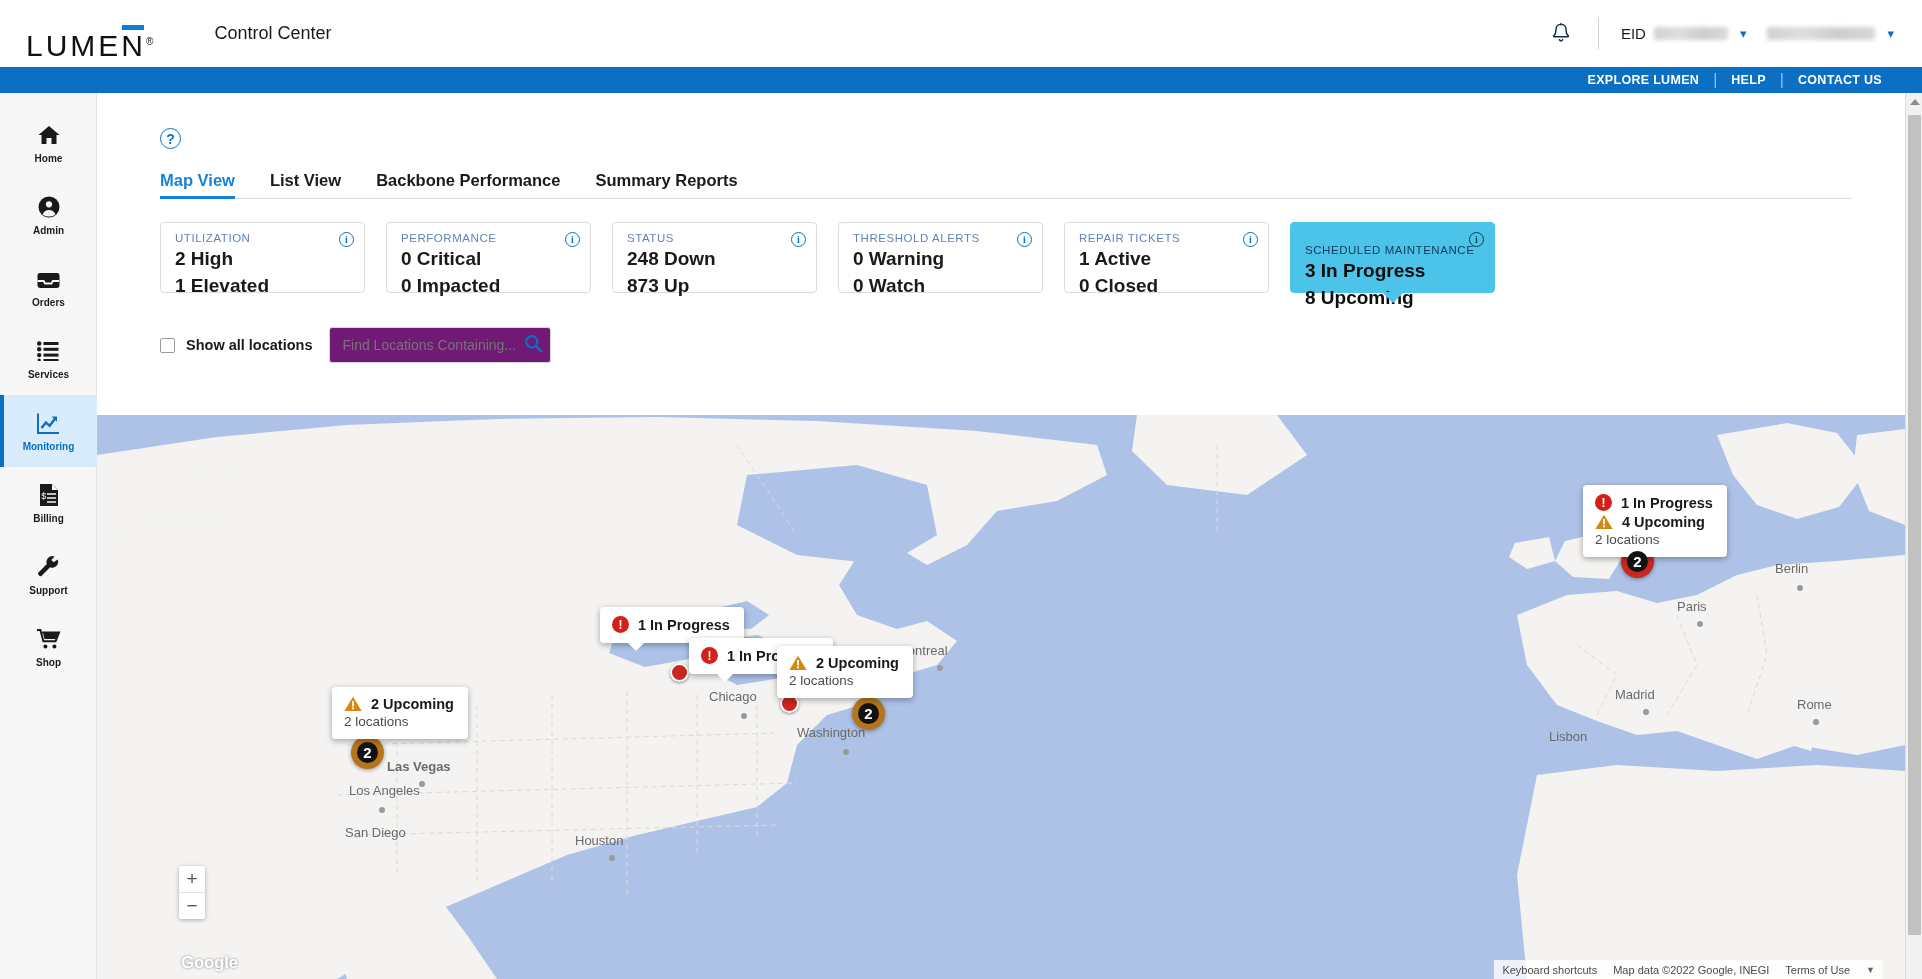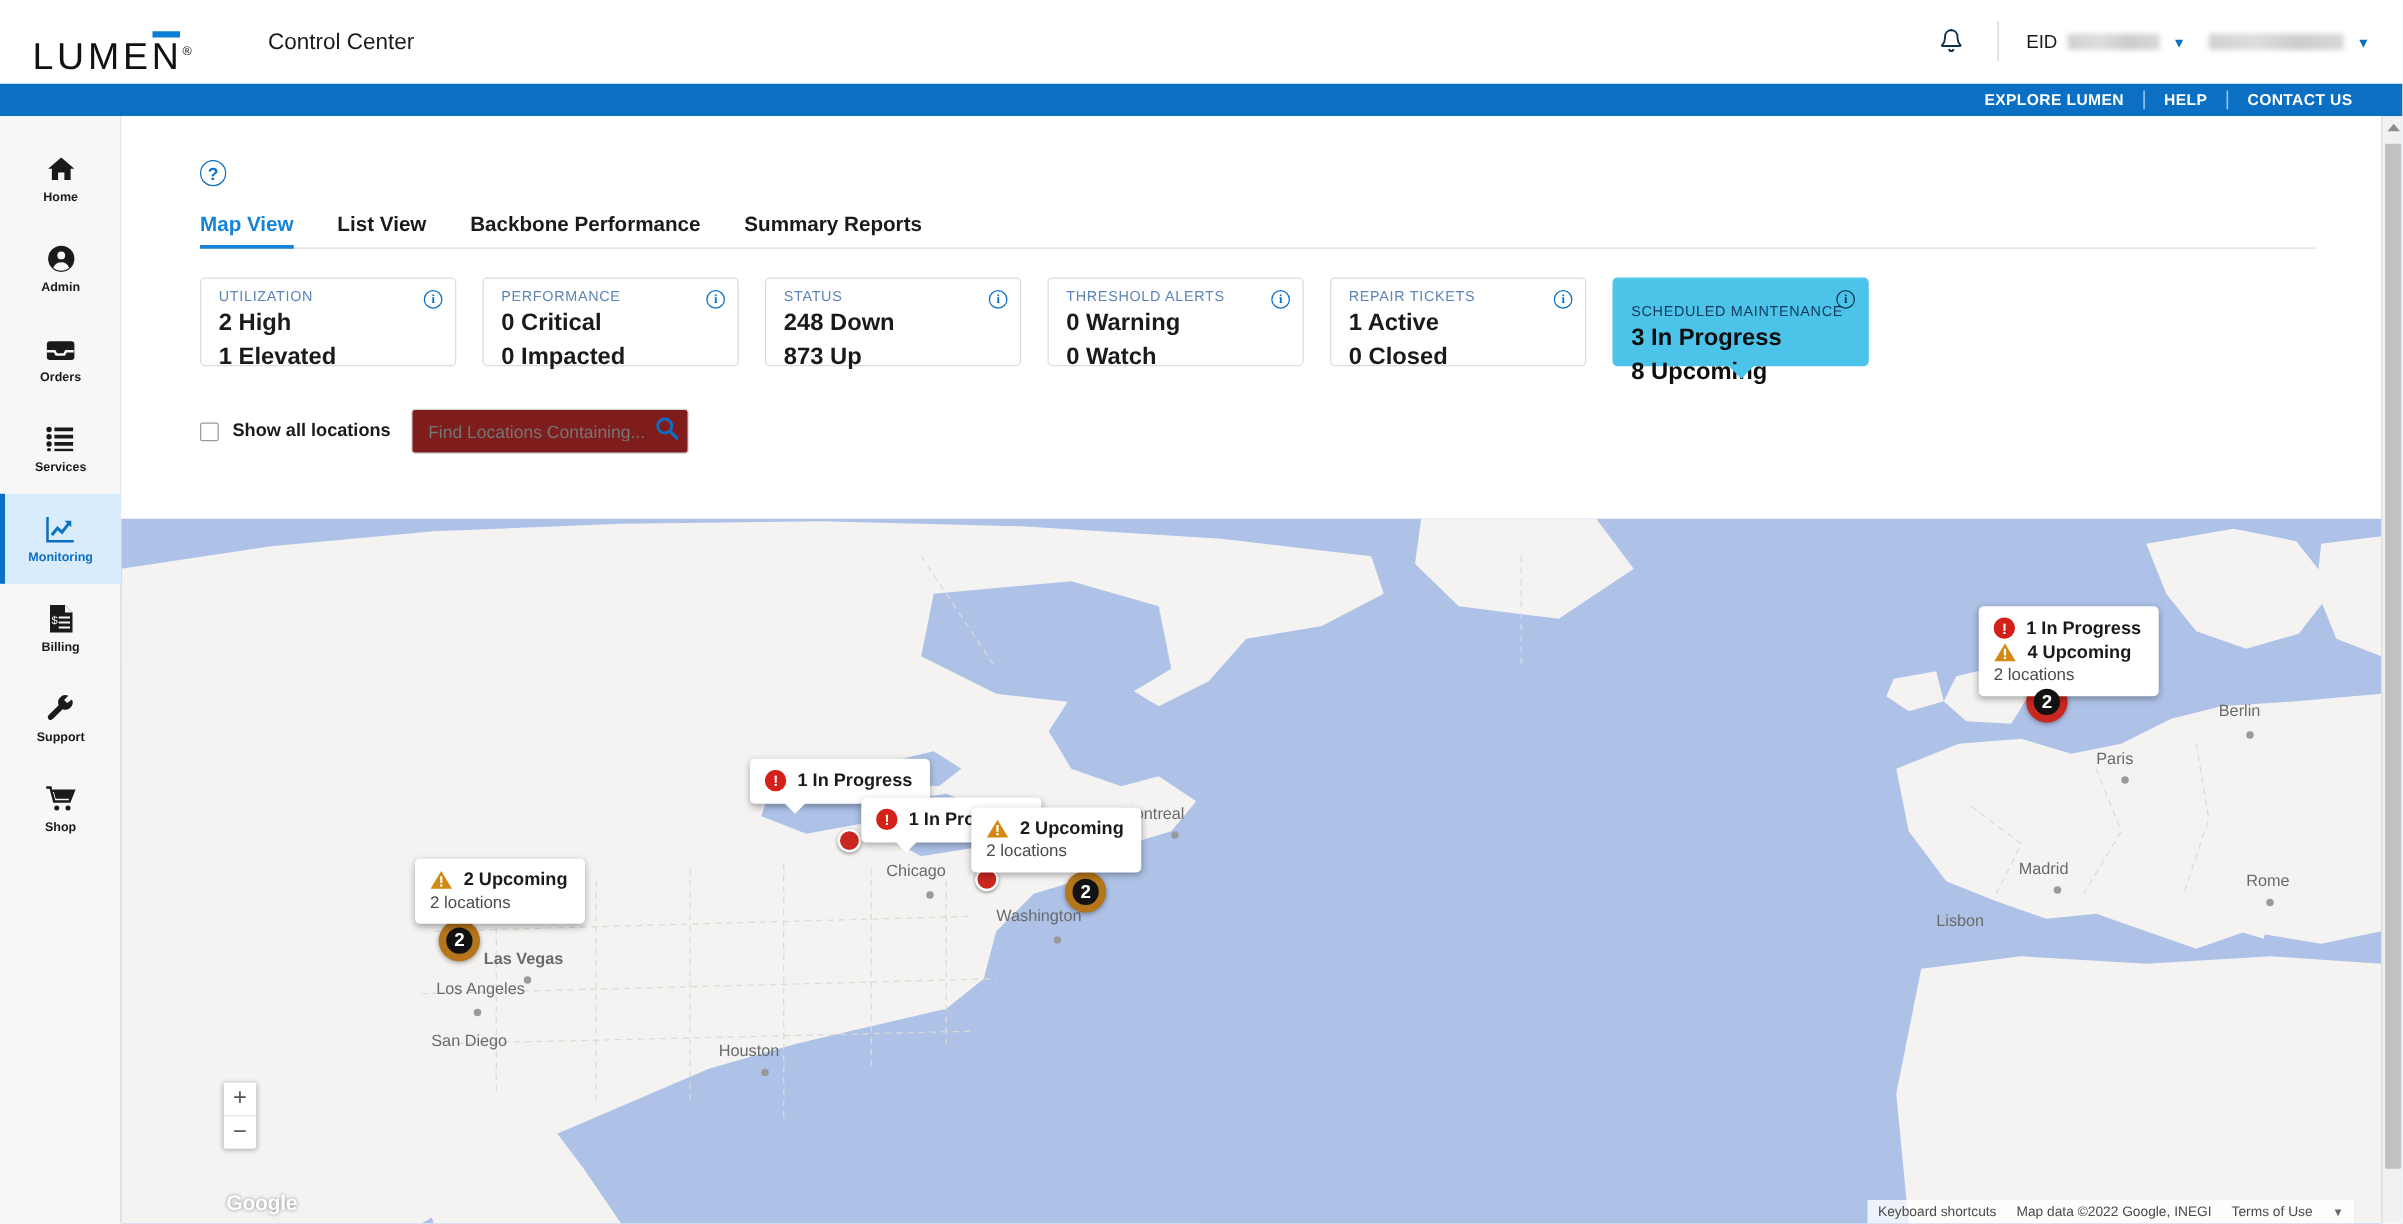--- a/index.html
+++ b/index.html
@@ -129,21 +129,21 @@
     width:0; height:0; border-left:11px solid transparent; border-right:11px solid transparent;
     border-top:11px solid #4cc3e8;
   }
 
   
   .filter-row { display:flex; align-items:center; gap:16px; padding:34px 0 0 63px; }
   .chk-label { display:flex; align-items:center; gap:11px; cursor:pointer; }
   .chkbox { width:15px; height:15px; border:1.5px solid #9a9a9a; border-radius:2px; background:#fff; }
   .chk-text { font-size:14.5px; font-weight:bold; color:#1a1a1a; }
   .search-box {
-    width:222px; height:36px; border:1px solid #d8d8d8; border-radius:3px; background:#7f1d1d;
+    width:222px; height:36px; border:1px solid #d8d8d8; border-radius:3px; background:#701a75;
     display:flex; align-items:center; padding:0 10px 0 13px;
   }
   .search-input {
     border:none; outline:none; flex:1; font-size:14px; color:#8d8d8d;
     font-family:"Liberation Sans", sans-serif; background:transparent;
   }
 
   
   .map {
     position:absolute; left:0; top:322px; width:1808px; height:564px;

